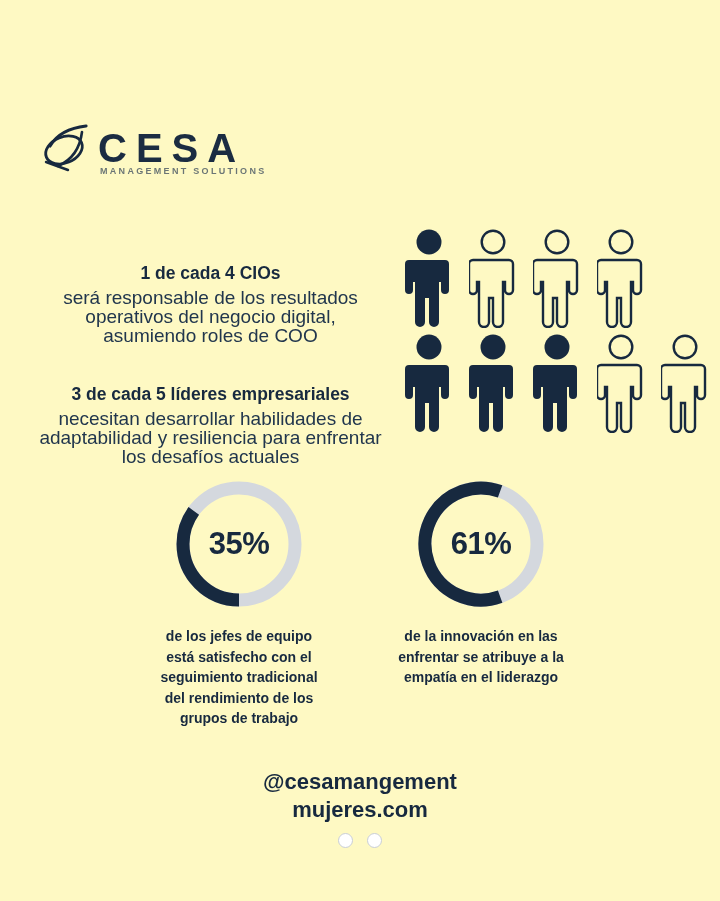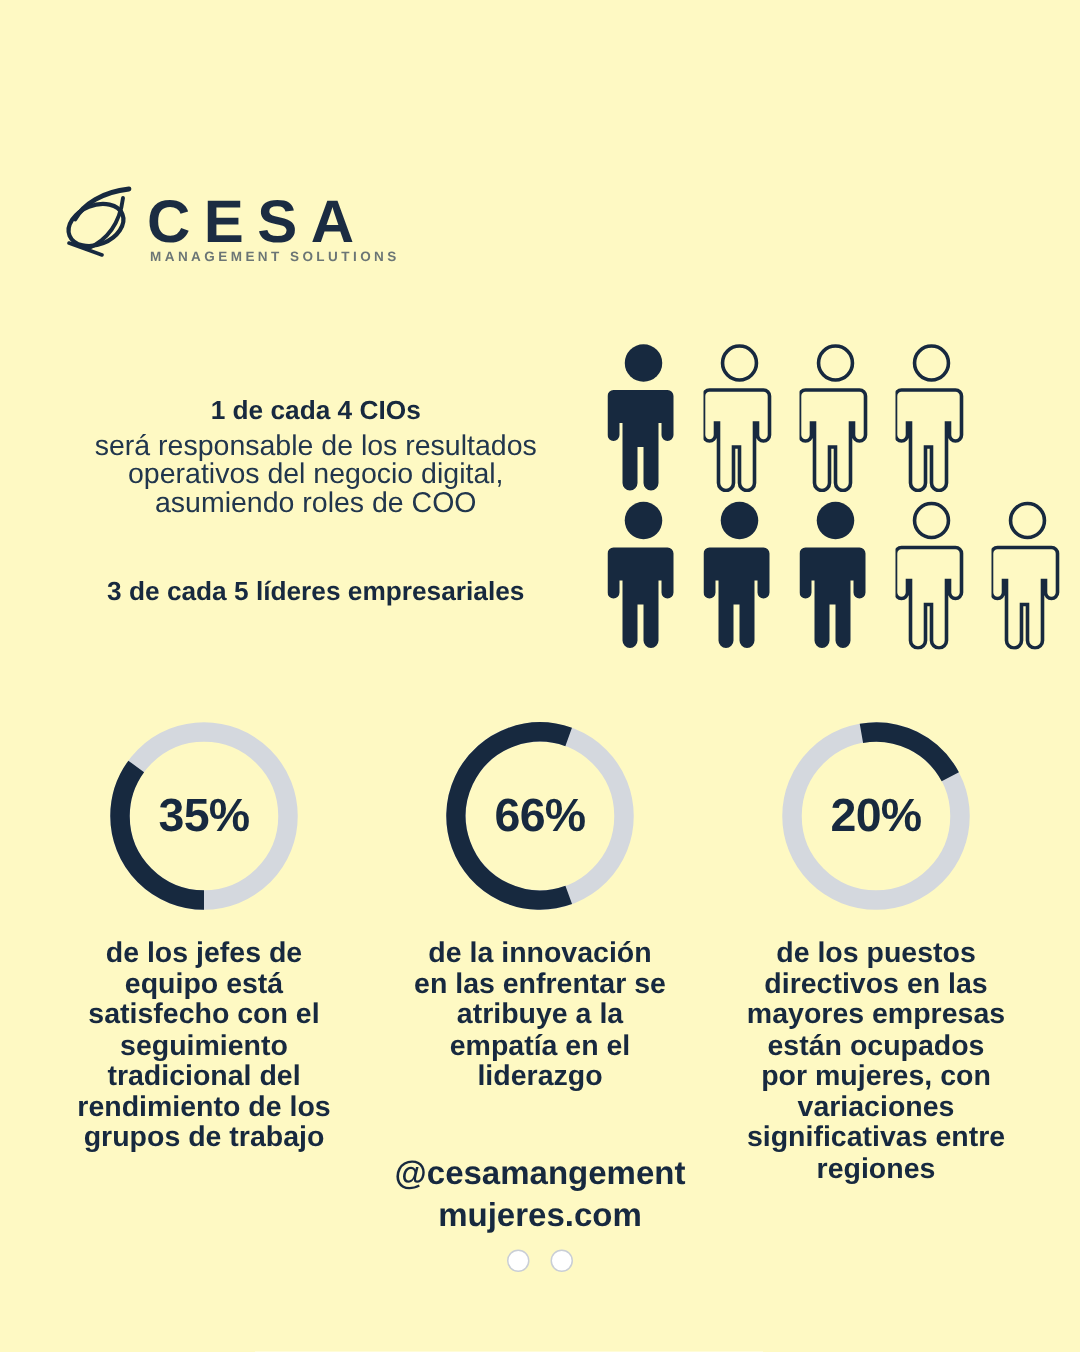--- a/index.html
+++ b/index.html
@@ -96,21 +96,21 @@
   }
 
   
   .donuts {
     position: absolute;
     left: 0;
     top: 478px;
     width: 720px;
     display: flex;
     justify-content: center;
-    gap: 44px;
+    gap: 62px;
   }
   .donut-item {
     width: 180px;
     display: flex;
     flex-direction: column;
     align-items: center;
   }
   .donut-wrap {
     position: relative;
     width: 132px;
@@ -129,21 +129,21 @@
     display: flex;
     align-items: center;
     justify-content: center;
     font-size: 31px;
     font-weight: 700;
     color: #17293f;
     letter-spacing: -0.5px;
   }
   .donut-caption {
     margin-top: 16px;
-    font-size: 19px;
+    font-size: 14px;
     font-weight: 700;
     line-height: 20.5px;
     text-align: center;
     color: #17293f;
     width: 175px;
   }
 
   
   .footer {
     position: absolute;
@@ -199,20 +199,21 @@
     <div class="logo-sub">MANAGEMENT SOLUTIONS</div>
   </div>
 
   <div class="stat-block" id="stat-block-1">
     <p class="headline">1 de cada 4 CIOs</p>
     <p class="subline">será responsable de los resultados operativos del negocio digital, asumiendo roles de COO</p>
   </div>
 
   <div class="stat-block" id="stat-block-2">
     <p class="headline">3 de cada 5 líderes empresariales</p>
+    <p class="subline">necesitan desarrollar habilidades de adaptabilidad y resiliencia para enfrentar los desafíos actuales</p>
   </div>
 
   <div class="people-row" id="people-row-1">
     <svg class="person" viewBox="0 0 48 100">
       <circle cx="24" cy="14" r="12.5" fill="#17293f"></circle>
       <path d="M8,32 h32 a4,4 0 0 1 4,4 v26 a4,4 0 0 1 -8,0 v-8 h-2 v40 a5,5 0 0 1 -10,0 v-24 h-4 v24 a5,5 0 0 1 -10,0 v-40 h-2 v8 a4,4 0 0 1 -8,0 v-26 a4,4 0 0 1 4,-4 z" fill="#17293f"></path>
     </svg>
     <svg class="person" viewBox="0 0 48 100">
       <circle cx="24" cy="14" r="11.3" fill="none" stroke="#17293f" stroke-width="2.4"></circle>
       <path d="M8,32 h32 a4,4 0 0 1 4,4 v26 a4,4 0 0 1 -8,0 v-8 h-2 v40 a5,5 0 0 1 -10,0 v-24 h-4 v24 a5,5 0 0 1 -10,0 v-40 h-2 v8 a4,4 0 0 1 -8,0 v-26 a4,4 0 0 1 4,-4 z" fill="none" stroke="#17293f" stroke-width="2.4"></path>
@@ -262,35 +263,25 @@
       </div>
       <div class="donut-caption">de los jefes de equipo está satisfecho con el seguimiento tradicional del rendimiento de los grupos de trabajo</div>
     </div>
 
     <div class="donut-item">
       <div class="donut-wrap">
         <svg width="132" height="132" viewBox="0 0 132 132">
           <circle cx="66" cy="66" r="56" fill="none" stroke="#d4d8de" stroke-width="13"></circle>
           <circle class="donut-arc" cx="66" cy="66" r="56" fill="none" stroke="#17293f" stroke-width="13" stroke-linecap="butt" stroke-dasharray="214.63361009325467 137.22476710880215" transform="rotate(160 66 66)"></circle>
         </svg>
-        <div class="donut-value">66%</div>
+        <div class="donut-value">61%</div>
       </div>
       <div class="donut-caption">de la innovación en las enfrentar se atribuye a la empatía en el liderazgo</div>
     </div>
 
-    <div class="donut-item">
-      <div class="donut-wrap">
-        <svg width="132" height="132" viewBox="0 0 132 132">
-          <circle cx="66" cy="66" r="56" fill="none" stroke="#d4d8de" stroke-width="13"></circle>
-          <circle class="donut-arc" cx="66" cy="66" r="56" fill="none" stroke="#17293f" stroke-width="13" stroke-linecap="butt" stroke-dasharray="70.37167544041137 281.48670176164546" transform="rotate(-10 66 66)"></circle>
-        </svg>
-        <div class="donut-value">20%</div>
-      </div>
-      <div class="donut-caption">de los puestos directivos en las mayores empresas están ocupados por mujeres, con variaciones significativas entre regiones</div>
-    </div>
 
   </div>
 
   <div class="footer">
     <div class="handle">@cesamangement</div>
     <div class="site">mujeres.com</div>
   </div>
 
   <div class="dots">
     <span class="dot"></span>

